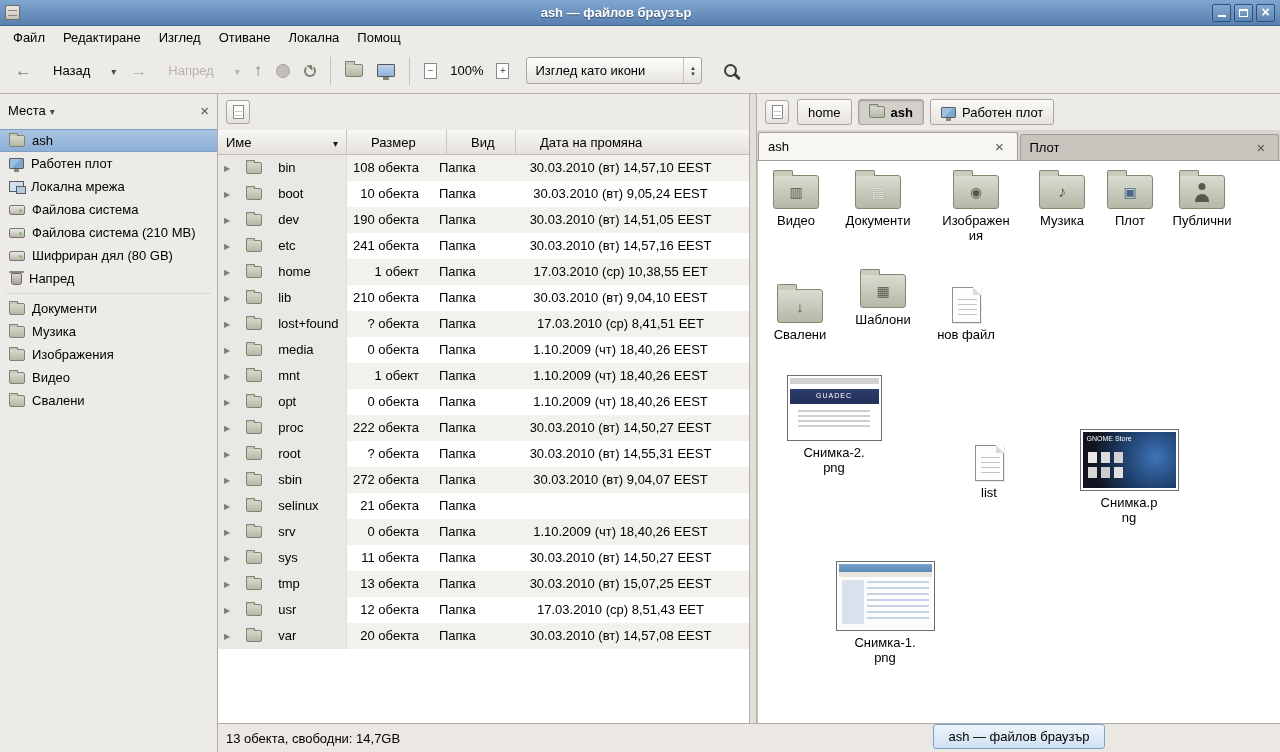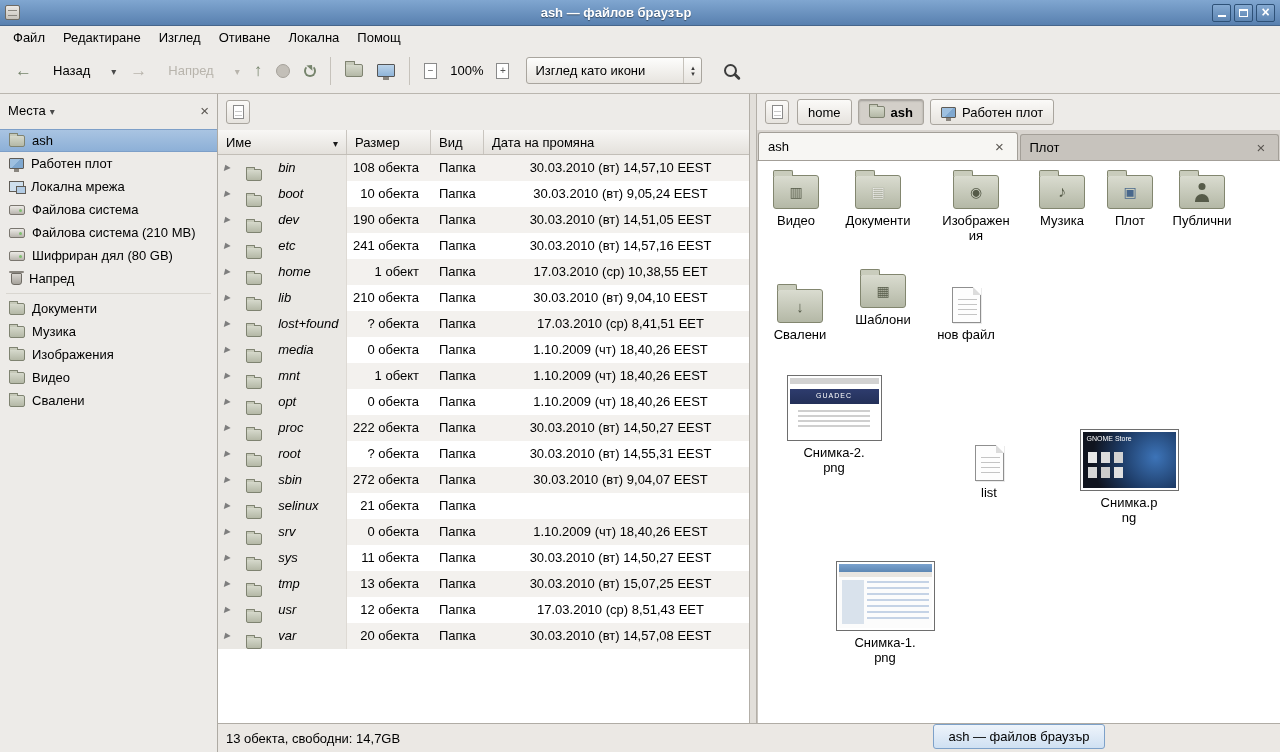--- a/index.html
+++ b/index.html
@@ -82,31 +82,31 @@
   .ico-trash { width:11px; height:12px; background:linear-gradient(#d8d5d0,#a6a29b); border:1px solid #6f6b64; border-radius:1px 1px 3px 3px; position:relative; margin-left:2px; }
   .ico-trash::before { content:''; position:absolute; top:-3px; left:-3px; width:15px; height:2px; background:#8a867f; border-radius:1px; }
 
   
   #middle { position:absolute; left:218px; top:94px; width:531px; height:629px; background:#fff; display:flex; flex-direction:column; }
   .locbar { height:36px; background:#edebe8; display:flex; align-items:center; gap:8px; padding:0 8px; flex:none; }
   .mini-btn { width:24px; height:24px; border:1px solid #a9a59e; border-radius:3px; background:linear-gradient(#fbfaf8,#e6e3de); display:flex; align-items:center; justify-content:center; }
   .page-ico { width:11px; height:14px; background:#fff; border:1px solid #8a8a8a;
     background-image:repeating-linear-gradient(to bottom,transparent 0 3px,#c9c9c9 3px 4px);
     background-size:7px 9px; background-position:1px 2px; background-repeat:no-repeat; }
-  #list-header { display:flex; height:25px; flex:none; background:linear-gradient(#f8f7f5,#e4e1dc); border-bottom:1px solid #c2beb7; }
+  #list-header { display:flex; height:25px; flex:none; background:linear-gradient(#f8f7f5,#e4e1dc); border-bottom:1px solid #c2beb7;gap:16px; }
   .hcell { display:flex; align-items:center; padding:0 8px; border-right:1px solid #c9c5bf; overflow:hidden; white-space:nowrap; }
   .col-name { width:129px; } .col-size { width:84px; } .col-type { width:53px; } .col-date { flex:1; border-right:none; }
   .sort-ico { margin-left:auto; }
   .g-sort::before { content:"▾"; font-size:10px; color:#1a1a1a; }
   #file-list { flex:1; overflow:hidden; }
   .row { display:flex; height:26px; line-height:26px; }
   .row:nth-child(odd) .cell { background:#f3f1ee; }
   .cell { white-space:nowrap; overflow:hidden; }
-  .cell-name { width:129px; display:flex; align-items:flex-end; gap:16px; padding-left:6px;
-    background:#eae8e4 !important; border-right:1px solid #dedad4;font-style:italic; }
+  .cell-name { width:129px; display:flex; align-items:center; gap:16px; padding-left:6px;
+    background:#eae8e4 !important; border-right:1px solid #dedad4; }
   .g-expander::before { content:"▶"; font-size:8px; color:#7d7d7d; }
   .cell-size { width:84px; text-align:right; padding-right:12px; }
   .cell-type { width:53px; padding-left:8px; }
   .cell-date { flex:1; padding-left:8px;text-align:center; }
 
   
   #splitter { position:absolute; left:749px; top:94px; width:8px; height:629px; background:#e2dfda; border-left:1px solid #b3afa8; border-right:1px solid #b3afa8; }
 
   
   #rightpane { position:absolute; left:757px; top:94px; width:523px; height:629px; display:flex; flex-direction:column; background:#edebe8; }

